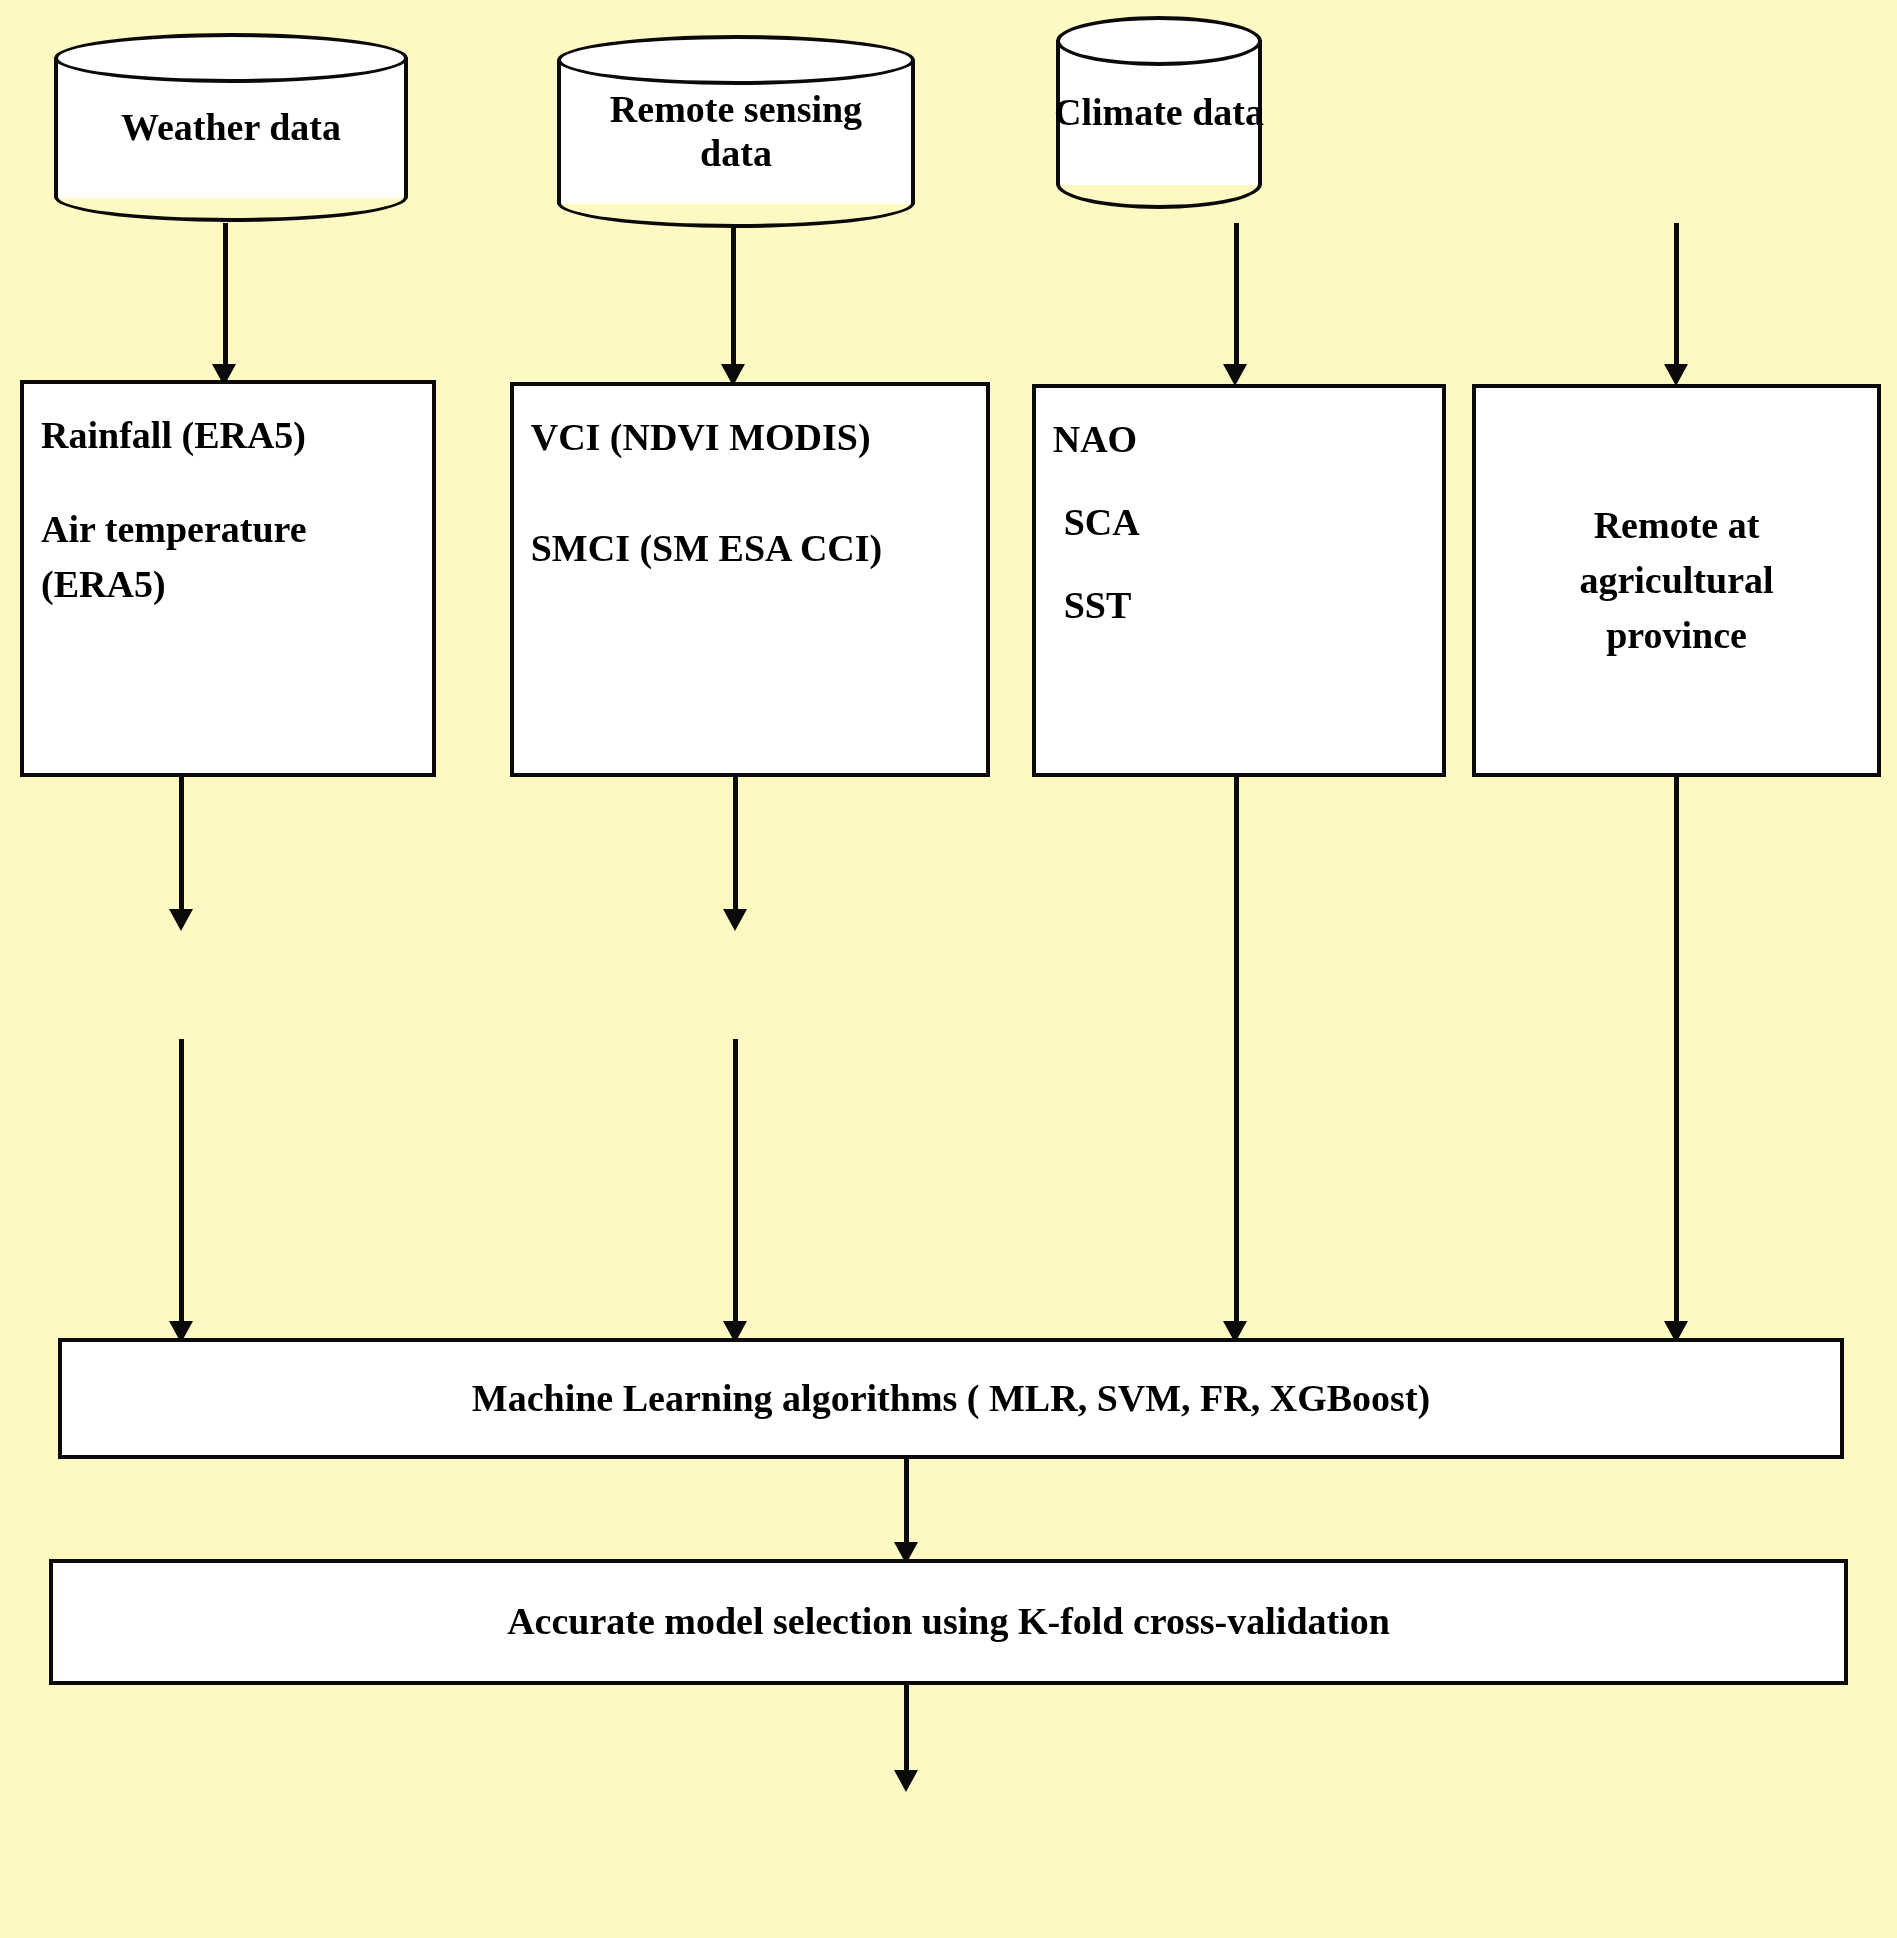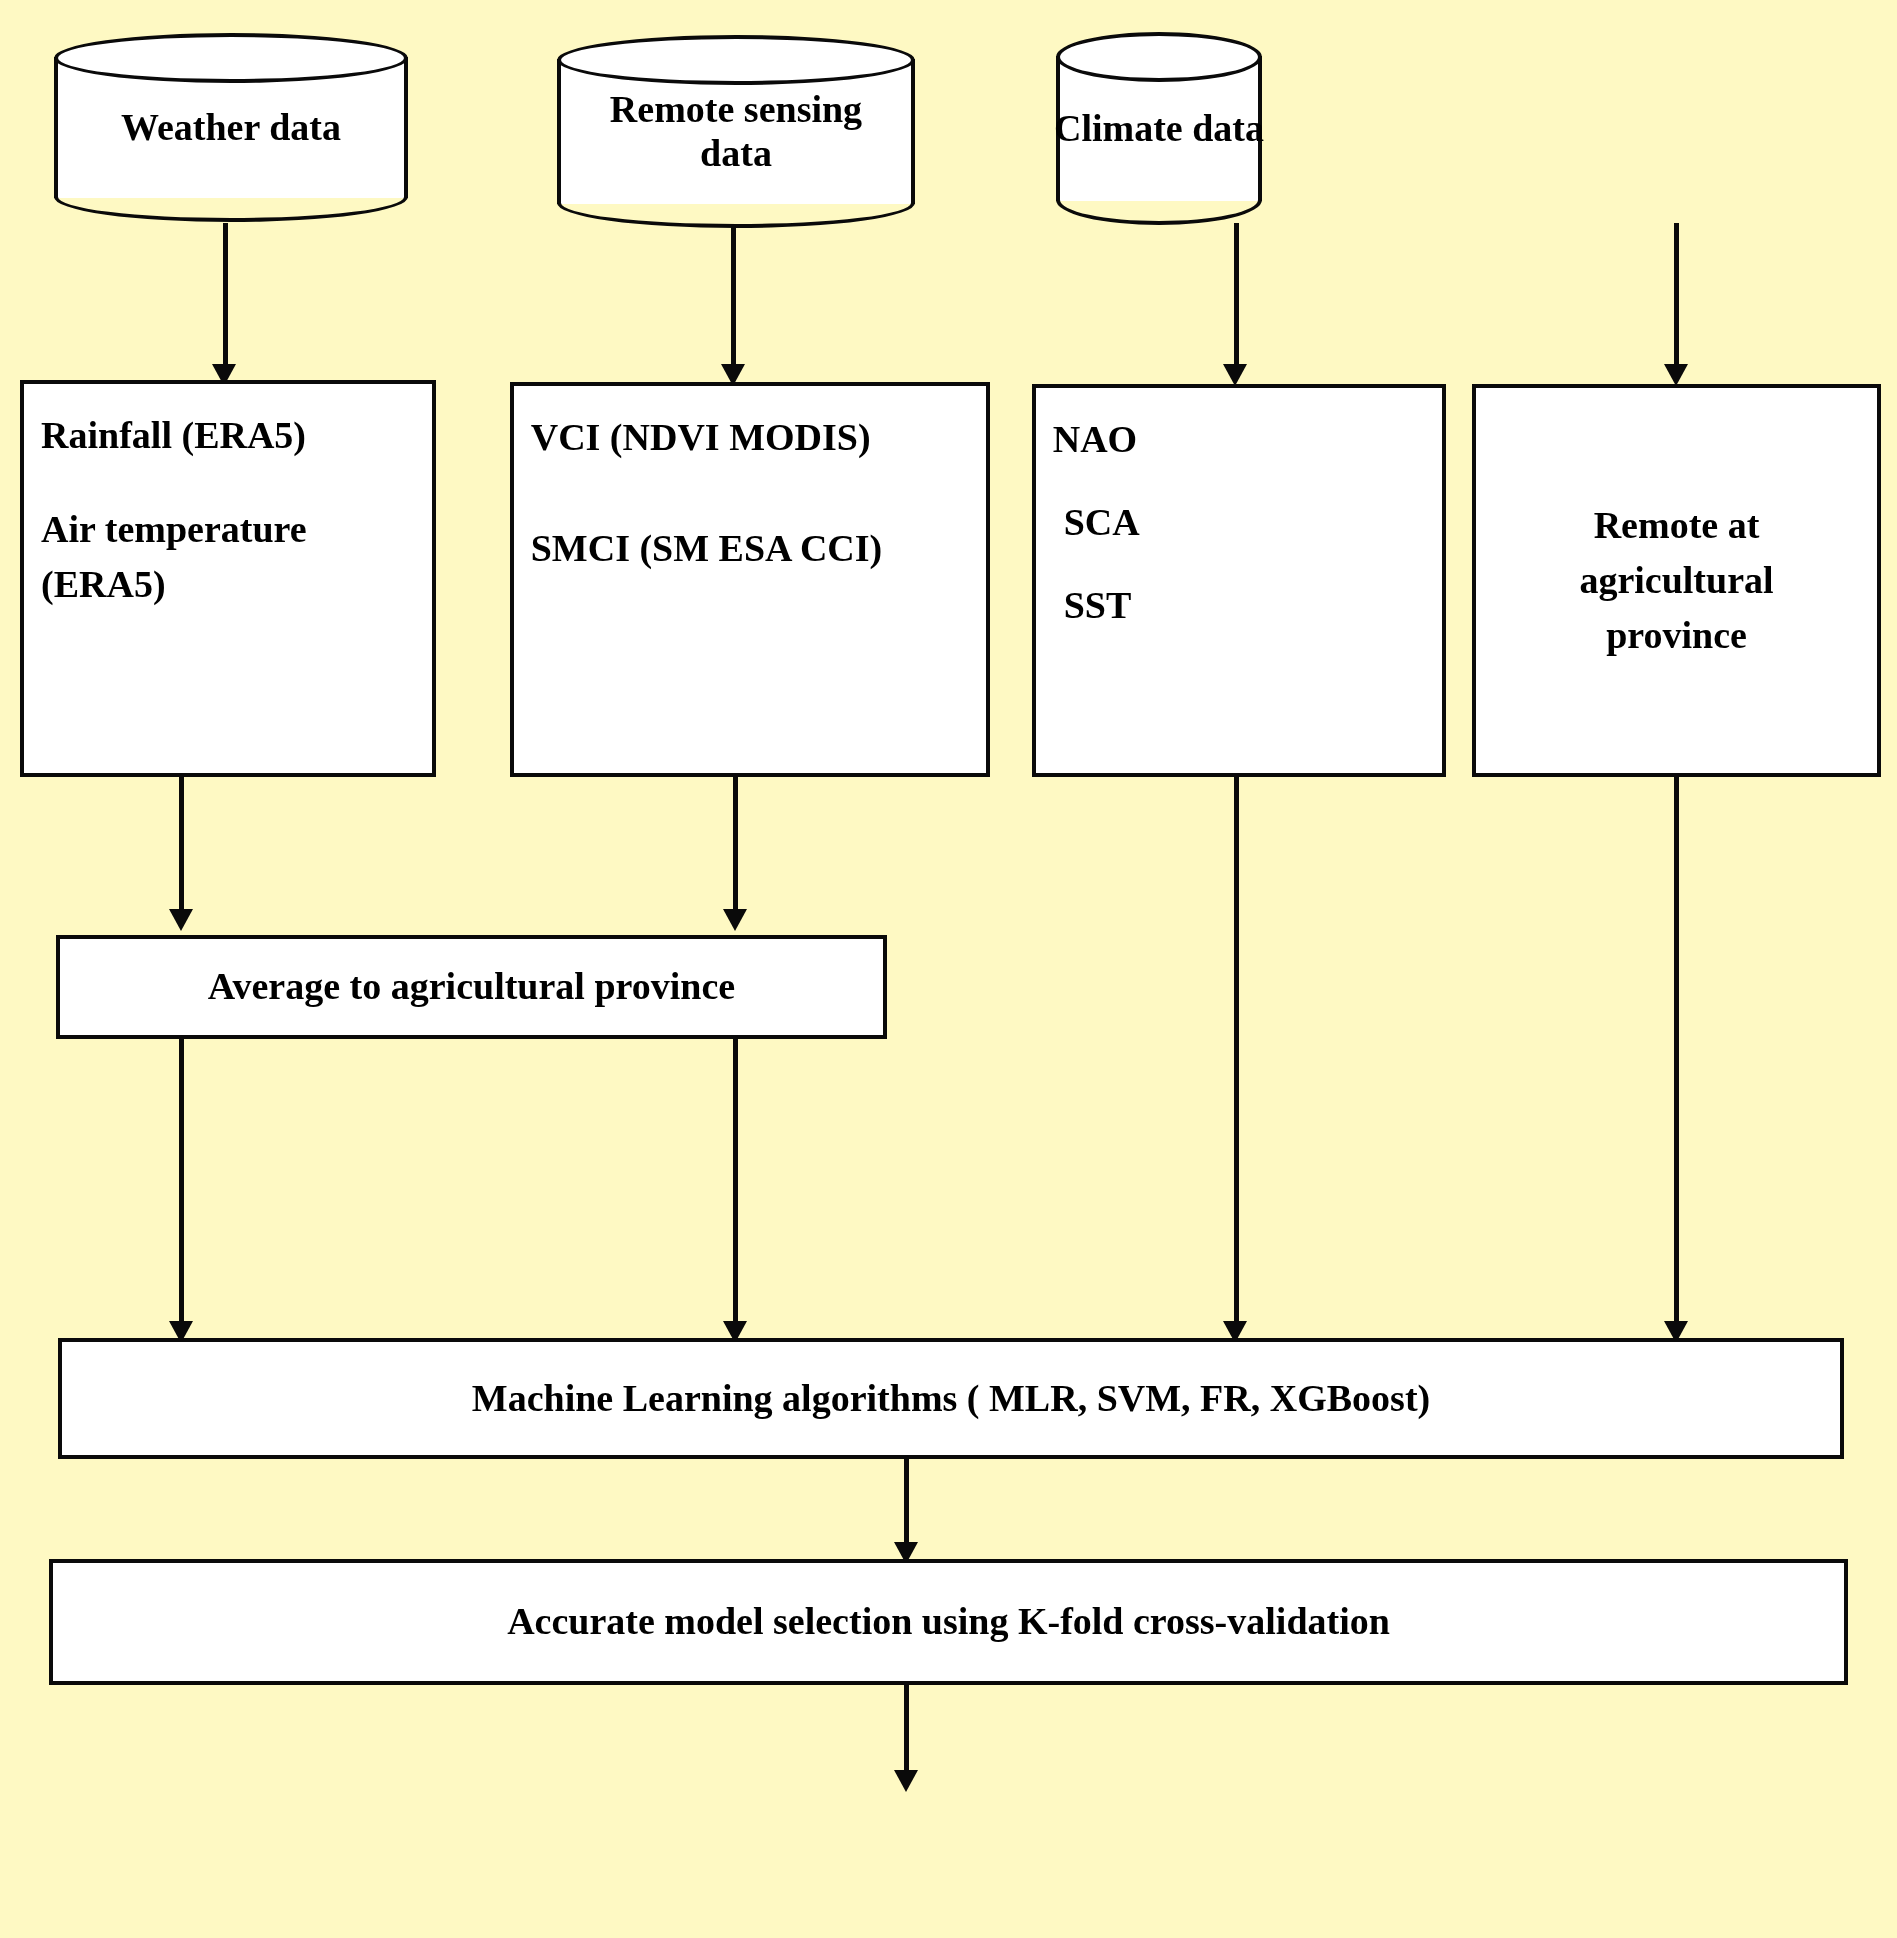--- a/index.html
+++ b/index.html
@@ -135,21 +135,21 @@
     <div class="cyl-label">Weather data</div>
   </div>
 
   <div class="cyl" style="left:557px; top:35px; width:358px; height:193px;">
     <div class="body"></div>
     <div class="bottom"></div>
     <div class="top"></div>
     <div class="cyl-label" style="padding:0 28px;">Remote sensing data</div>
   </div>
 
-  <div class="cyl" style="left:1056px; top:32px; width:206px; height:193px;">
+  <div class="cyl" style="left:1056px; top:16px; width:206px; height:193px;">
     <div class="body"></div>
     <div class="bottom"></div>
     <div class="top"></div>
     <div class="cyl-label" style="padding:0 1.9px; white-space:nowrap;">Climate data</div>
   </div>
 
 
   <div class="conn" style="left:223px; top:223px; height:148px;"></div>
   <div class="arrowhead" style="left:212px; top:364px;"></div>
 
@@ -197,25 +197,20 @@
       <span class="line-item">province</span>
     </div>
   </div>
 
   <div class="conn" style="left:179px; top:777px; height:135px;"></div>
   <div class="arrowhead" style="left:169px; top:909px;"></div>
 
   <div class="conn" style="left:733px; top:777px; height:135px;"></div>
   <div class="arrowhead" style="left:723px; top:909px;"></div>
 
-  <div class="box center" style="left:56px; top:935px; width:831px; height:104px;">
-    <div class="box-inner">
-      <span class="line-item">Average to agricultural province</span>
-    </div>
-  </div>
 
   <div class="conn" style="left:179px; top:1039px; height:288px;"></div>
   <div class="arrowhead" style="left:169px; top:1321px;"></div>
 
   <div class="conn" style="left:733px; top:1039px; height:288px;"></div>
   <div class="arrowhead" style="left:723px; top:1321px;"></div>
 
   <div class="conn" style="left:1234px; top:777px; height:549px;"></div>
   <div class="arrowhead" style="left:1223px; top:1321px;"></div>
 

